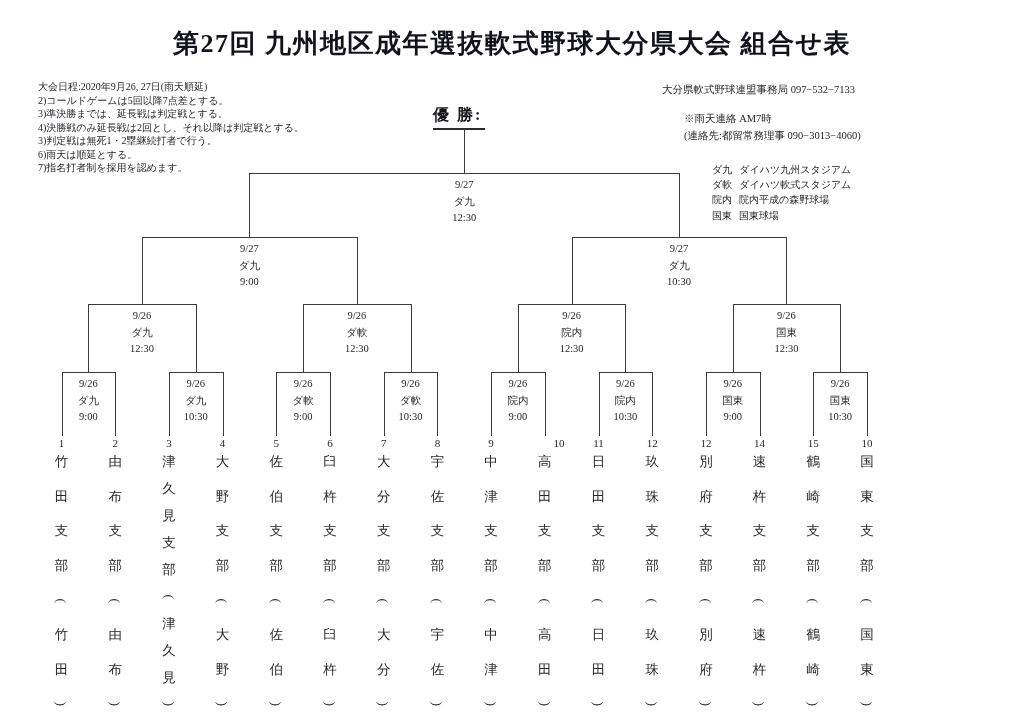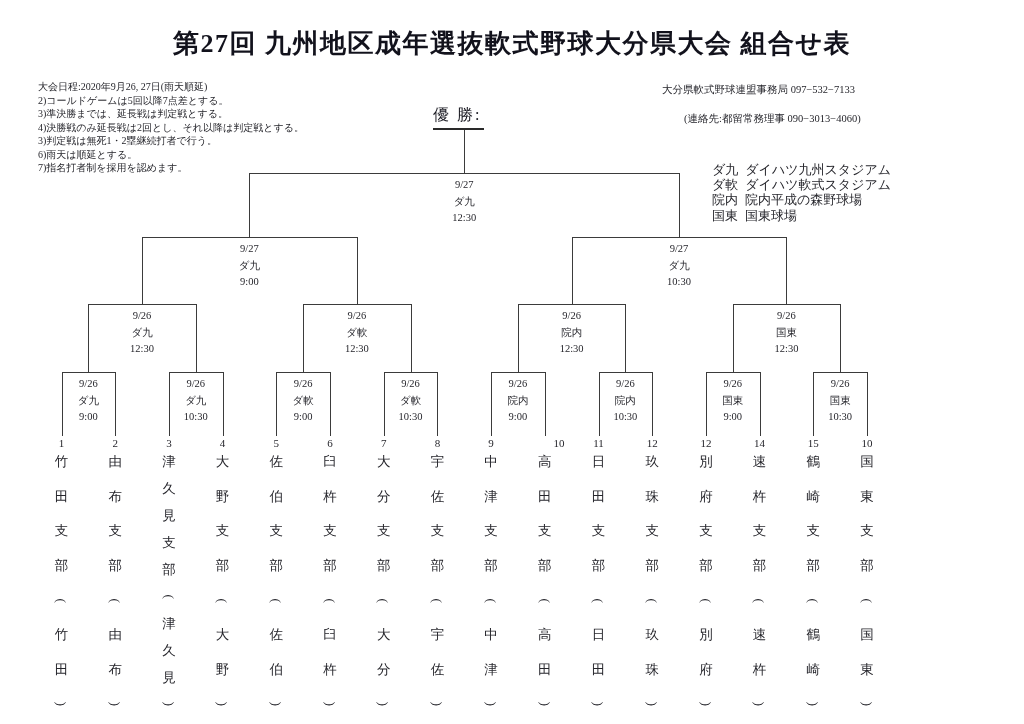--- a/index.html
+++ b/index.html
@@ -5,23 +5,23 @@
   html,body{margin:0;padding:0;background:#ffffff;}
   .page{position:relative;width:1024px;height:724px;background:#ffffff;overflow:hidden;
         font-family:"Liberation Serif","DejaVu Serif",serif;color:#26262c;}
   .title{position:absolute;top:26px;left:0;width:100%;text-align:center;margin:0;
          font-size:26px;font-weight:bold;letter-spacing:1.5px;color:#12121c;}
   .notes{position:absolute;left:38px;top:80px;font-size:10px;line-height:13.5px;}
   .note-line{white-space:nowrap;}
   .note-line.gap{margin-top:0;}
   .office{position:absolute;left:662px;top:83px;font-size:10.5px;white-space:nowrap;}
   .rain{position:absolute;left:684px;top:110px;font-size:10.5px;line-height:17px;white-space:nowrap;}
-  .venues{position:absolute;left:712px;top:162px;font-size:13px;line-height:15.2px;white-space:nowrap;}
+  .venues{position:absolute;left:712px;top:162px;font-size:10px;line-height:15.2px;white-space:nowrap;}
   .vcode{margin-right:7px;}
-  .champion{position:absolute;left:433px;top:105px;font-size:16px;font-weight:normal;letter-spacing:2px;
+  .champion{position:absolute;left:433px;top:105px;font-size:16px;font-weight:bold;letter-spacing:2px;
             color:#16161e;border-bottom:2px solid #2a2a2a;padding:0 3px 2px 0;}
   .line{position:absolute;background:#3b3b3b;}
   .mlabel{position:absolute;width:68px;text-align:center;font-size:10.5px;line-height:16.5px;}
   .tnum{position:absolute;top:437px;width:40px;text-align:center;font-size:11px;}
   .tname{position:absolute;top:455px;width:40px;height:256px;display:flex;flex-direction:column;
          align-items:center;justify-content:space-between;font-size:13.5px;text-align:center;}
   .tname span{display:block;line-height:1;}
   .tname .rot{transform:rotate(90deg);}
 </style>
 </head>
@@ -38,20 +38,21 @@
         <div class="note-line">4)決勝戦のみ延長戦は2回とし、それ以降は判定戦とする。</div>
         <div class="note-line">3)判定戦は無死1・2塁継続打者で行う。</div>
         <div class="note-line gap">6)雨天は順延とする。</div>
         <div class="note-line">7)指名打者制を採用を認めます。</div>
       </div>
   </div>
 
   <div class="office">大分県軟式野球連盟事務局  097−532−7133</div>
 
   <div class="rain">
+    <div>※雨天連絡 AM7時</div>
     <div>(連絡先:都留常務理事 090−3013−4060)</div>
   </div>
 
   <div class="venues" id="venues">
       <div><span class="vcode">ダ九</span><span>ダイハツ九州スタジアム</span></div>
       <div><span class="vcode">ダ軟</span><span>ダイハツ軟式スタジアム</span></div>
       <div><span class="vcode">院内</span><span>院内平成の森野球場</span></div>
       <div><span class="vcode">国東</span><span>国東球場</span></div>
     </div>
 

